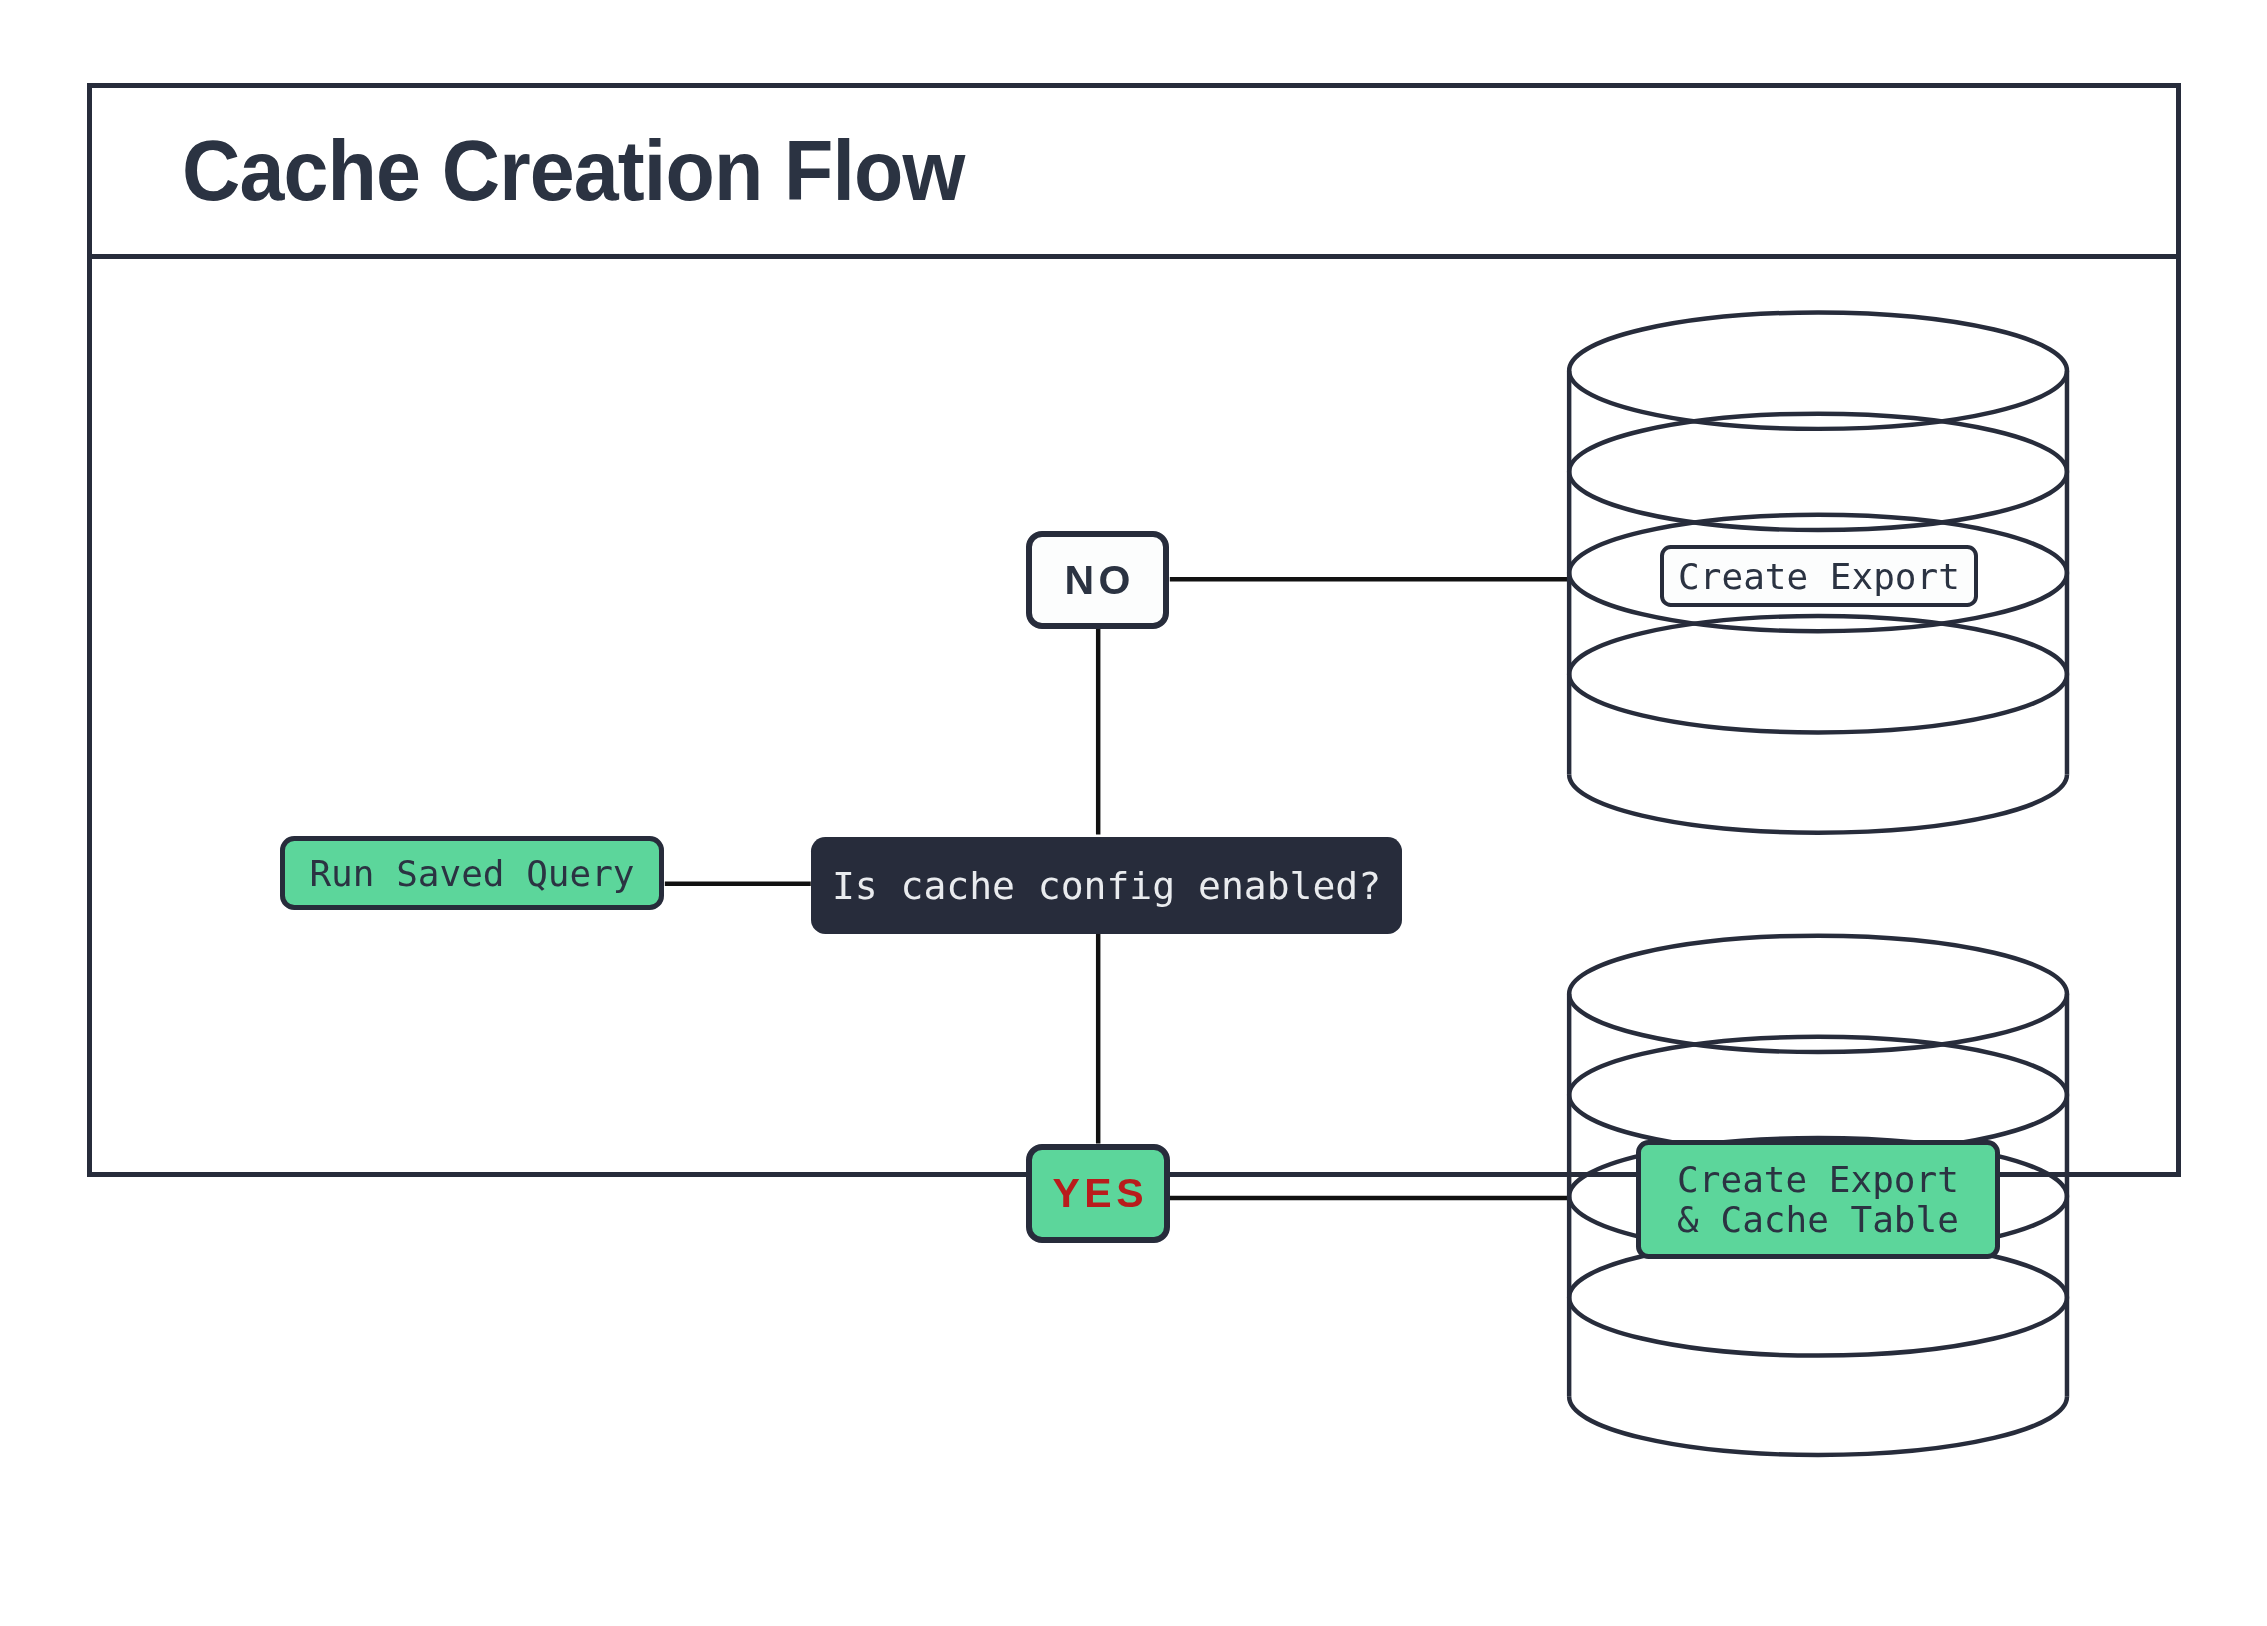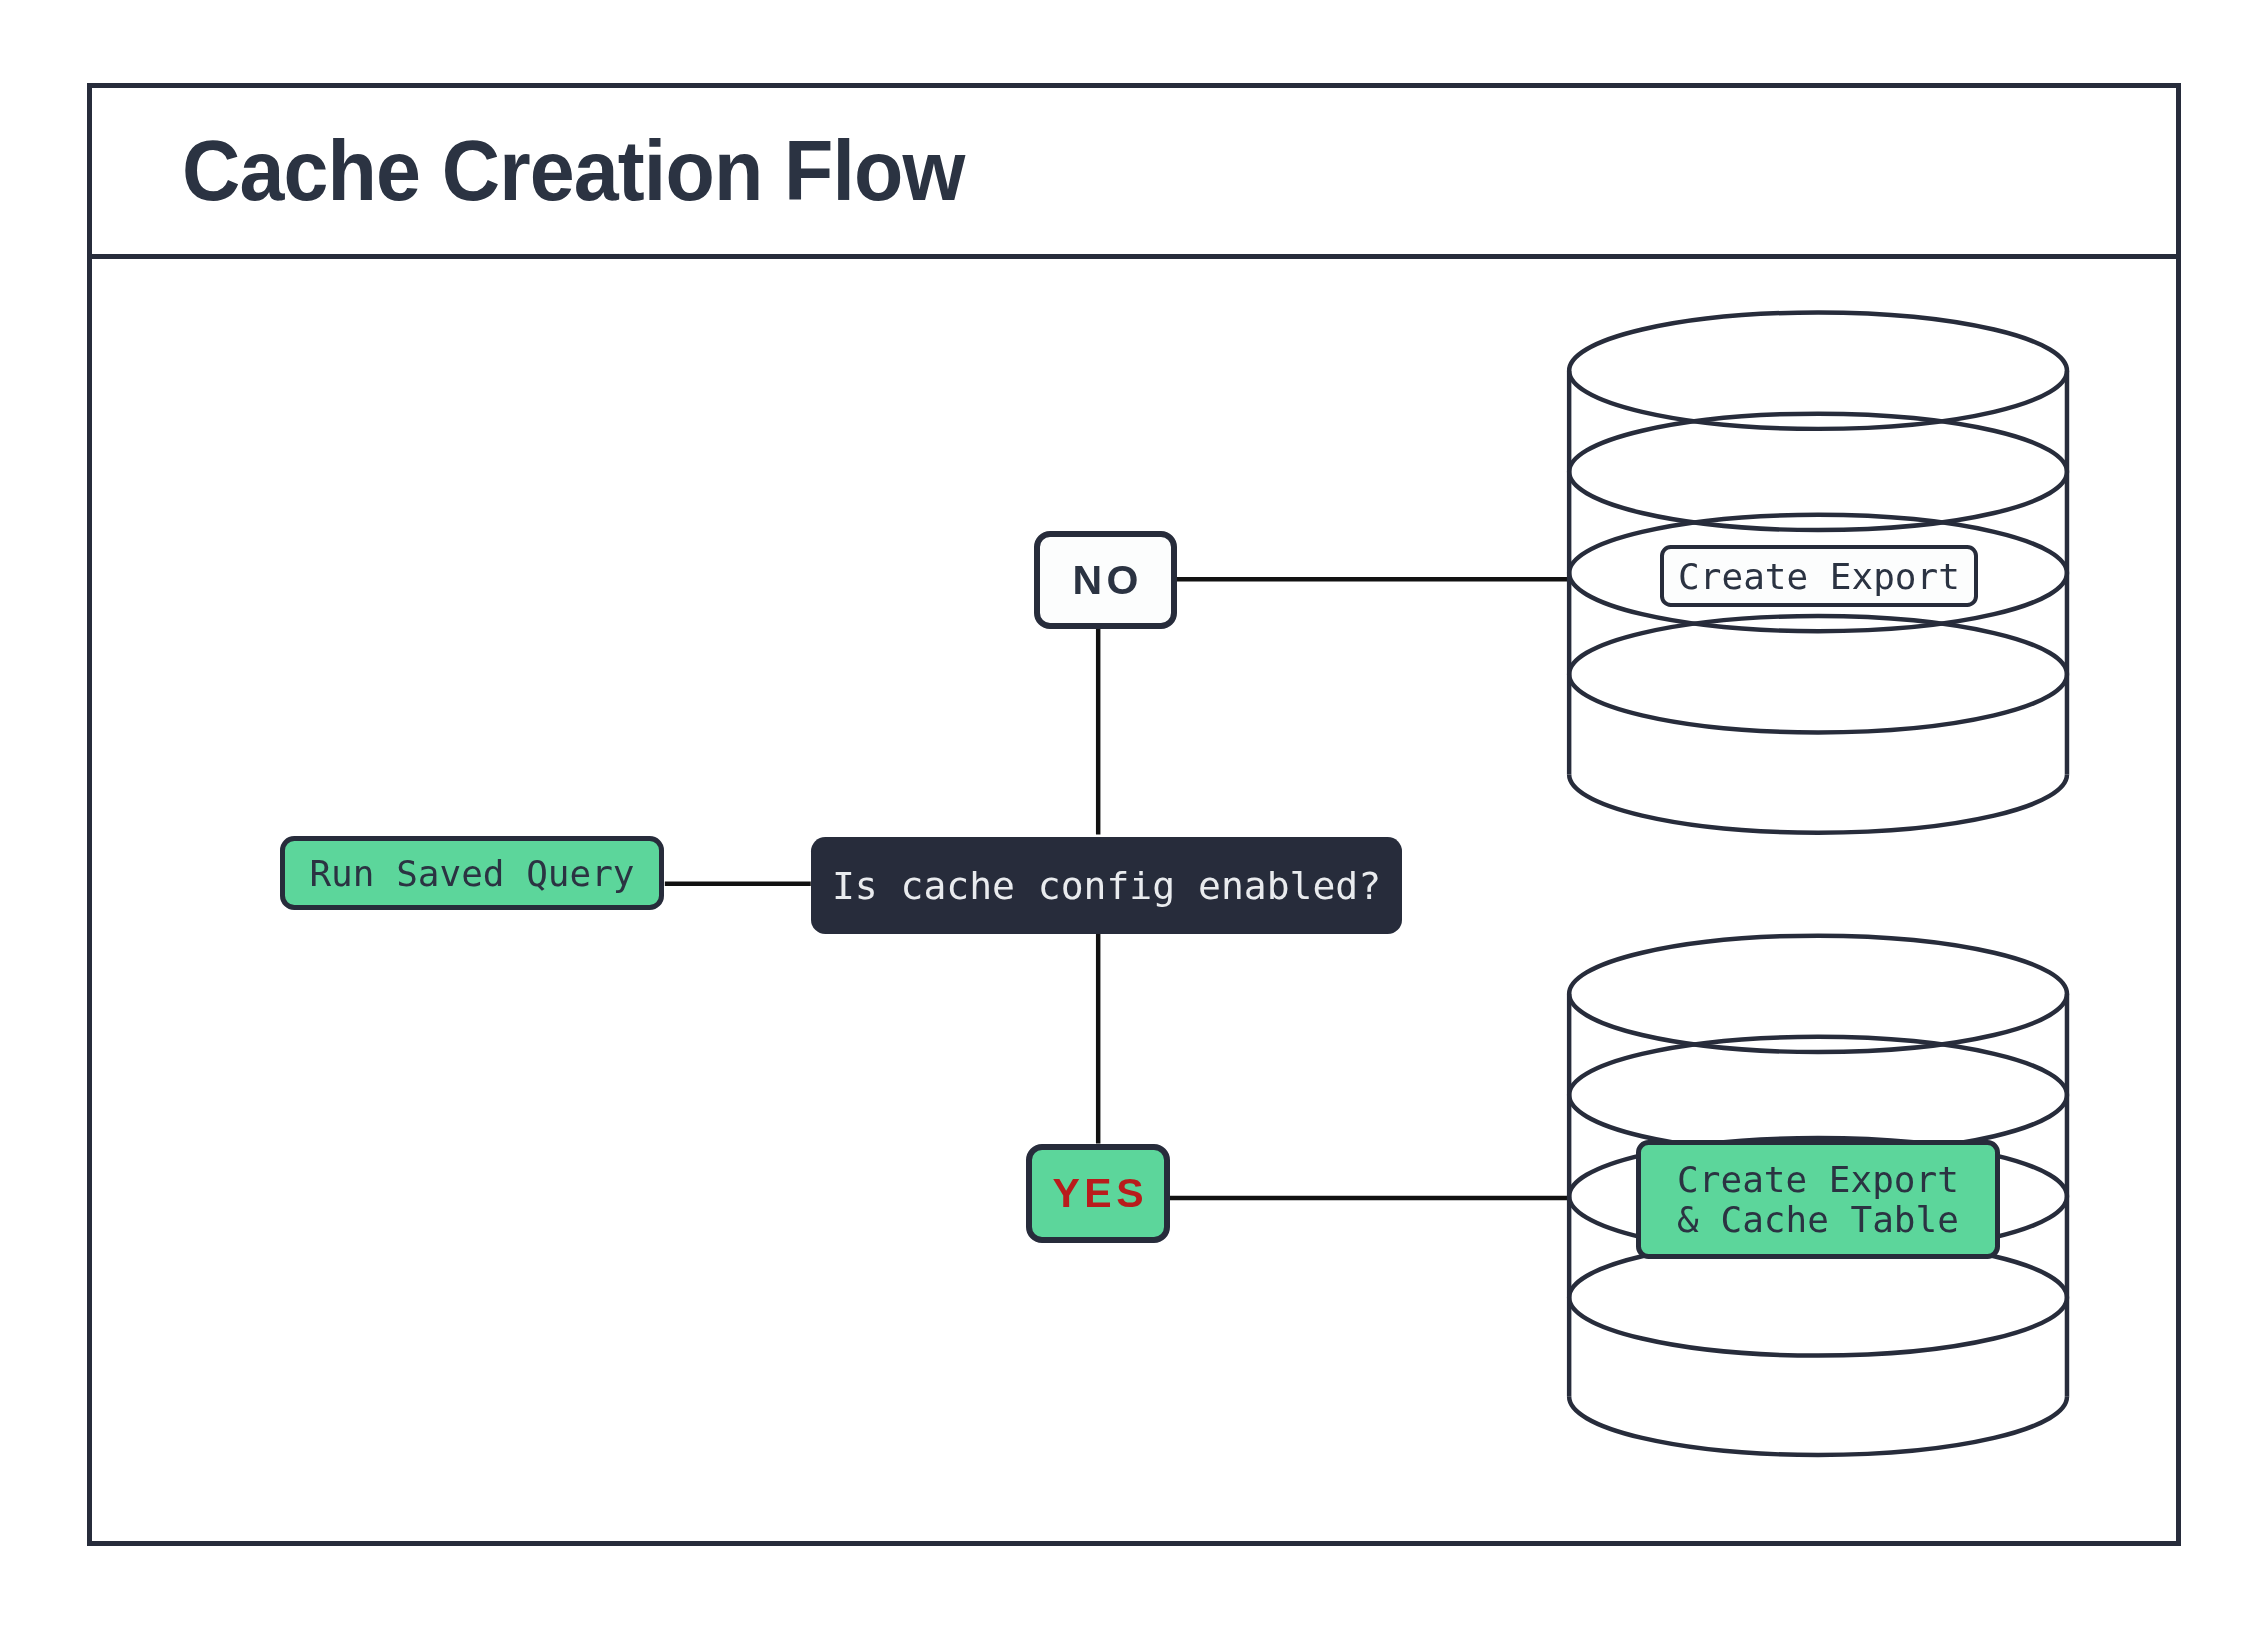--- a/index.html
+++ b/index.html
@@ -6,21 +6,21 @@
   #page{
     position:relative;
     width:2268px;height:1626px;
     background:#ffffff;
     font-family:"Liberation Sans",sans-serif;
     overflow:hidden;
   }
   
   .frame{
     position:absolute;left:87px;top:83px;
-    width:2094px;height:1463px;
+    width:2094px;height:1094px;
     border:5.4px solid #272c3b;
     box-sizing:border-box;
     background:transparent;
   }
   .header{
     position:absolute;left:0;top:0;right:0;height:171px;
     border-bottom:5.4px solid #272c3b;
     display:flex;align-items:center;
     padding-left:90px;
     box-sizing:border-box;
@@ -50,21 +50,20 @@
   .node-question{
     left:811px;top:837px;width:591px;height:97px;
     background:#272c3b;border-radius:14.3px;
     font-size:38px;color:#e9ebee;
   }
   .node-no{
     left:1026px;top:531px;width:143px;height:98px;
     background:#fcfdfd;border:6.3px solid #272c3b;border-radius:16px;
     font-size:41px;font-weight:700;color:#2b3342;letter-spacing:4.5px;
     text-indent:4.5px;
-    margin-left:8px;
   }
   .node-yes{
     left:1026px;top:1144px;width:144px;height:99px;
     background:#5cd69b;border:6.3px solid #272c3b;border-radius:16px;
     font-size:41px;font-weight:700;color:#b91c1c;letter-spacing:4.5px;
     text-indent:4.5px;
   }
   .label-export{
     left:1660px;top:545px;width:318px;height:62px;
     background:#fcfdfd;border:4.5px solid #272c3b;border-radius:10.7px;

